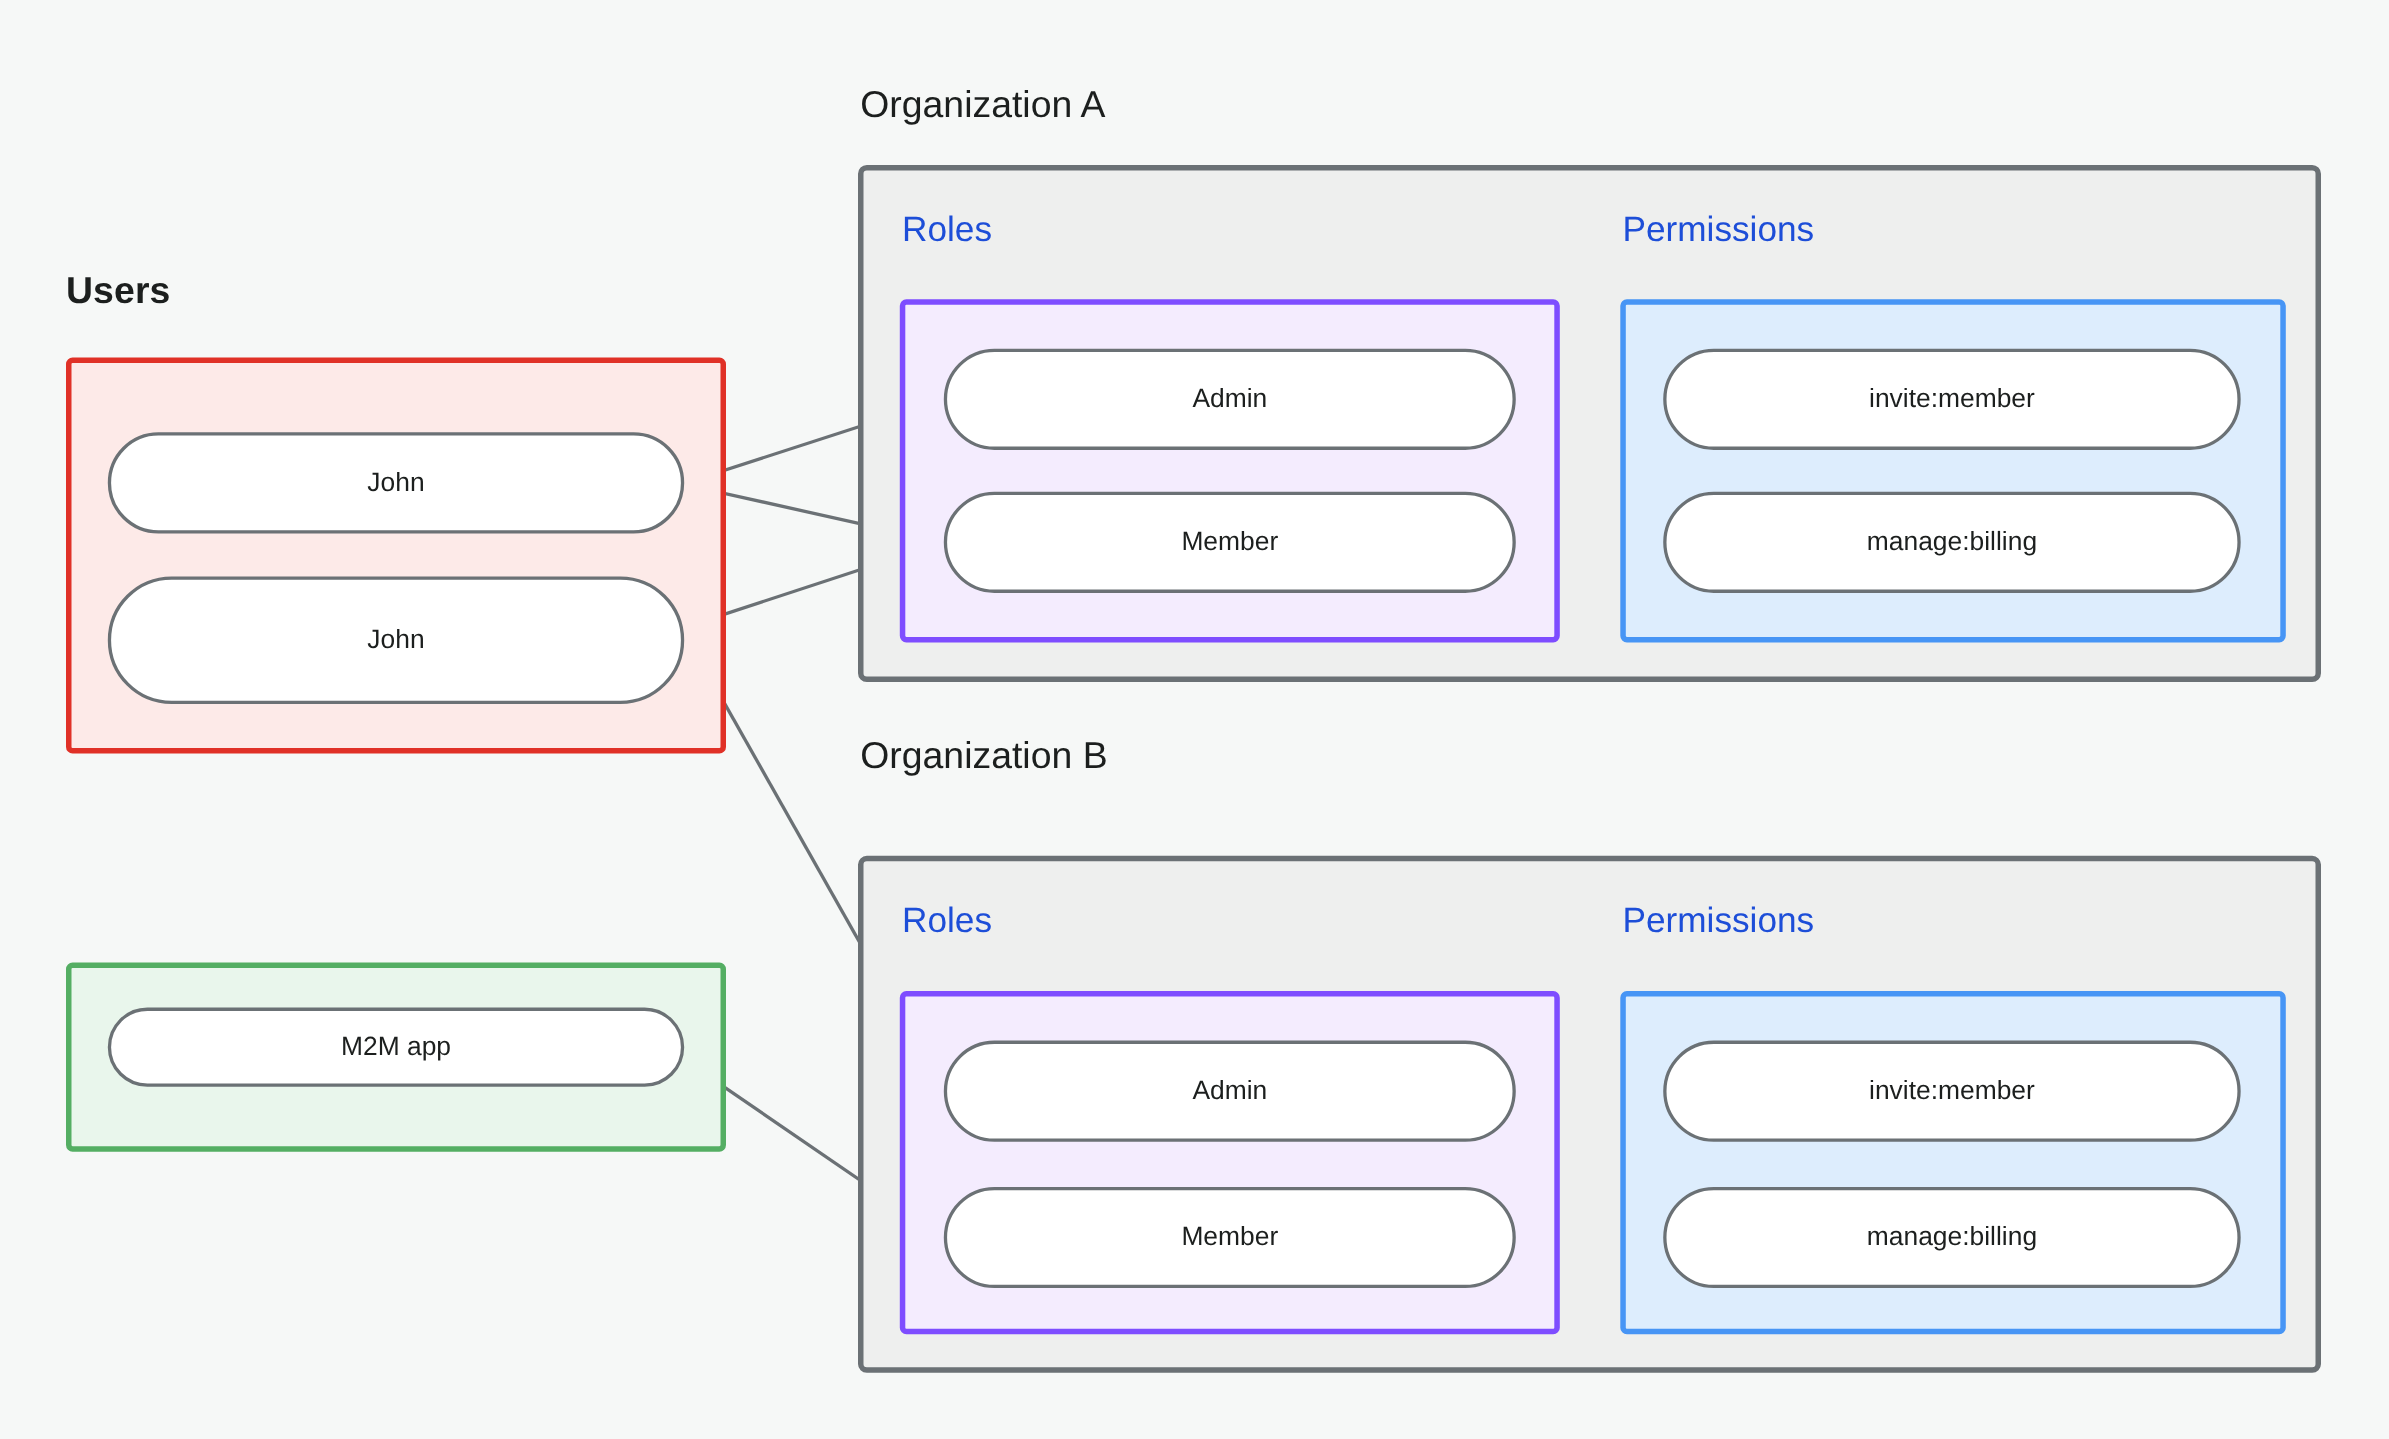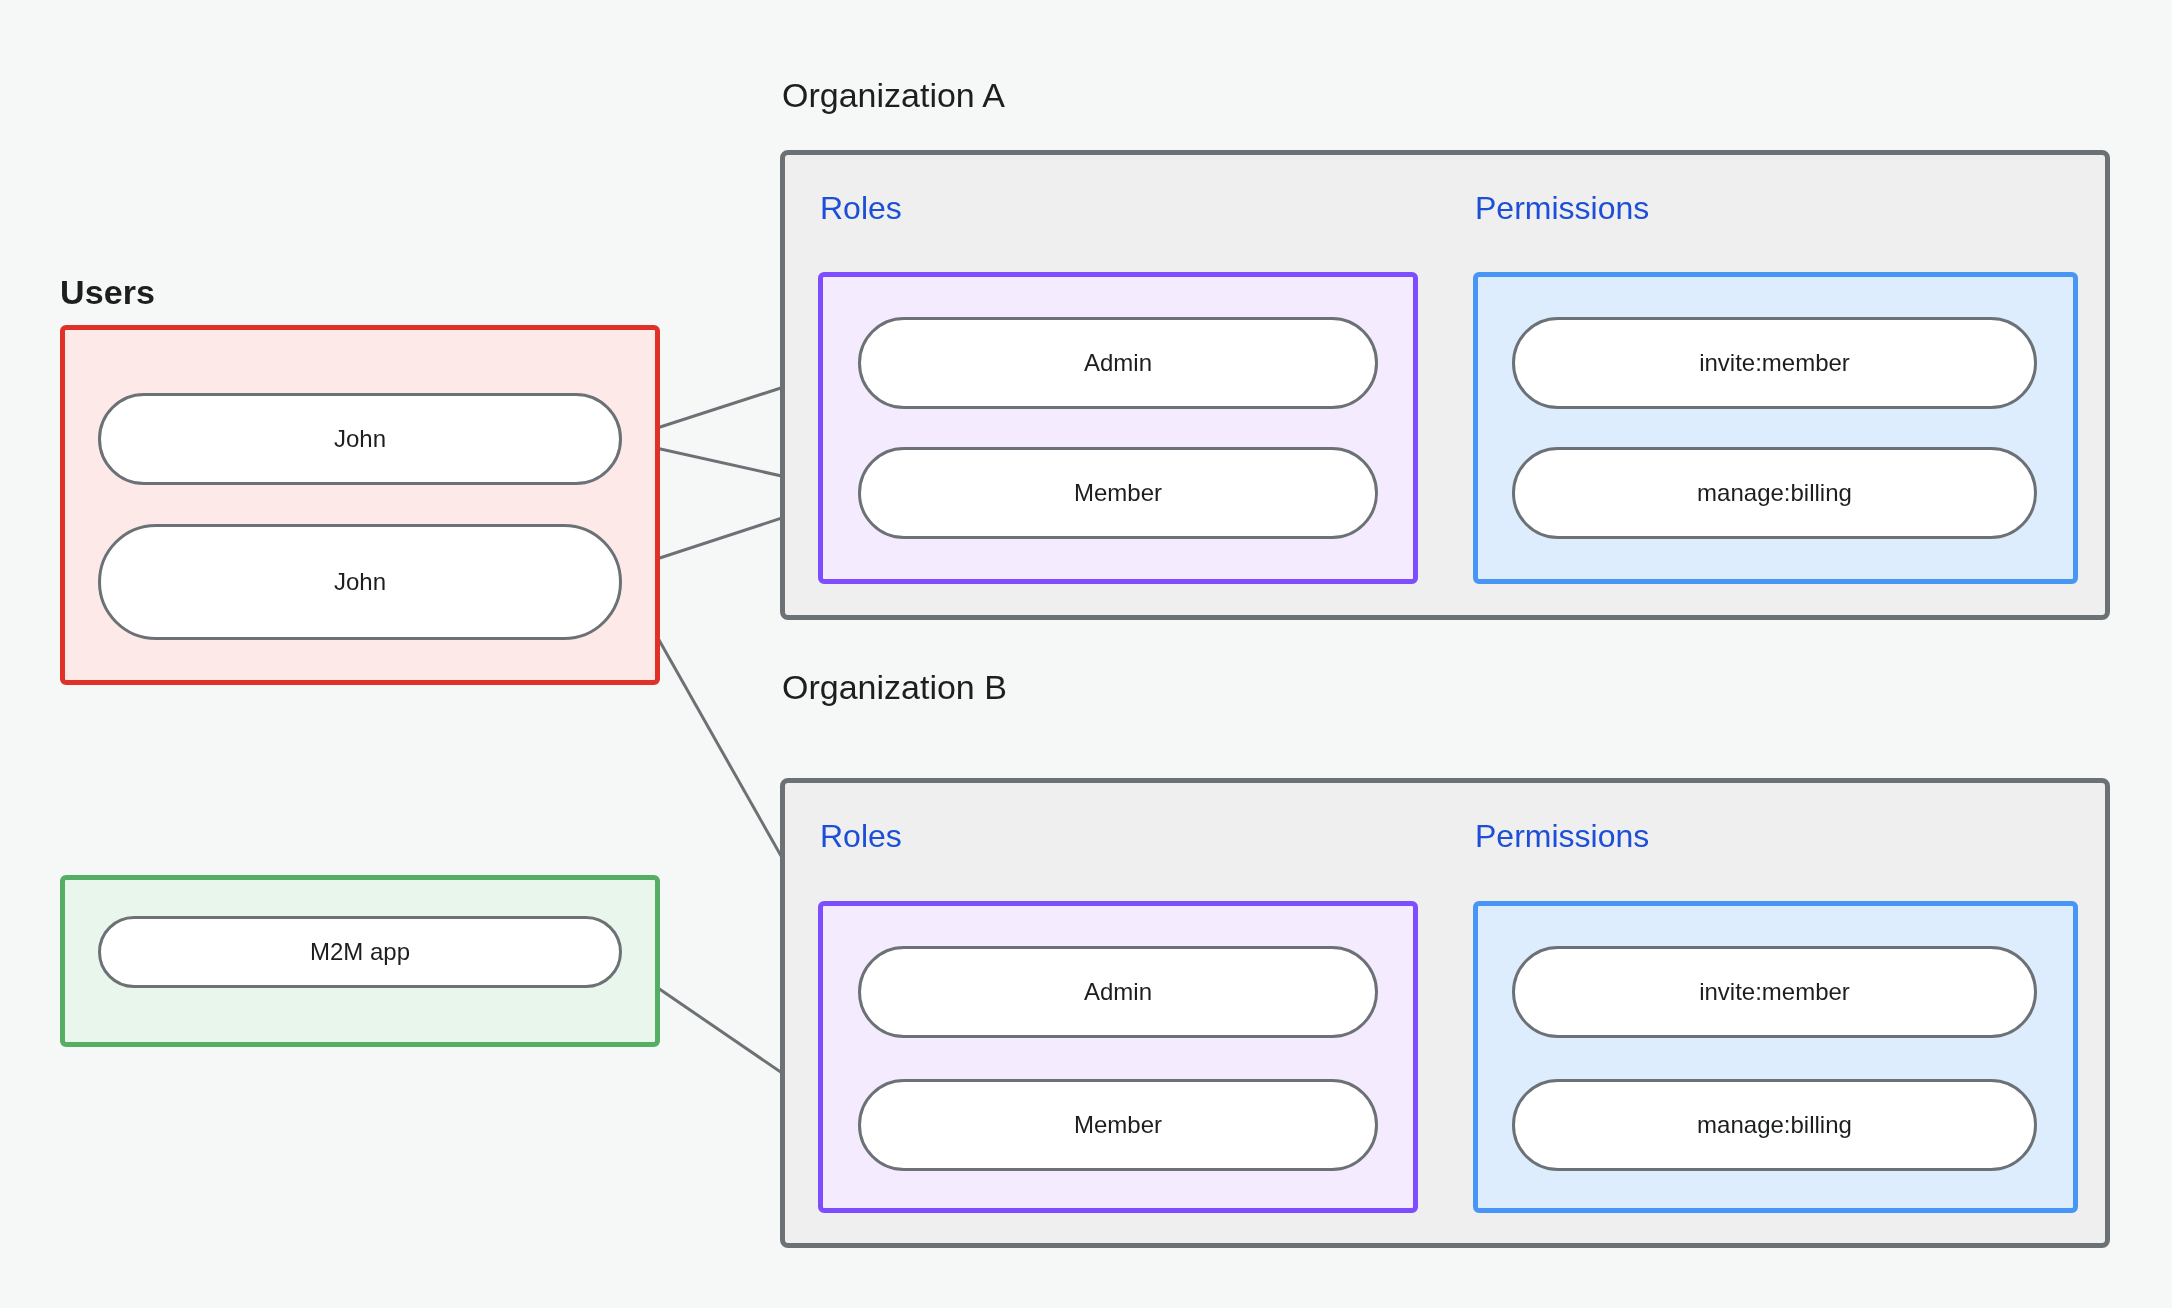--- a/index.html
+++ b/index.html
@@ -117,21 +117,21 @@
     <circle class="edge-dot" cx="858" cy="363" r="11"></circle>
     <circle class="edge-dot" cx="858" cy="493" r="11"></circle>
     <circle class="edge-dot" cx="1512" cy="363" r="11"></circle>
     <circle class="edge-dot" cx="1512" cy="493" r="11"></circle>
     <circle class="edge-dot" cx="858" cy="992" r="11"></circle>
     <circle class="edge-dot" cx="858" cy="1125" r="11"></circle>
     <circle class="edge-dot" cx="1512" cy="992" r="11"></circle>
     <circle class="edge-dot" cx="1512" cy="1125" r="11"></circle>
   </svg>
 
-  <div class="caption" style="left:60px; top:245px;margin-top:28px;">Users</div>
+  <div class="caption" style="left:60px; top:245px;">Users</div>
 
   <div class="group-box users-box" style="left:60px; top:325px; width:600px; height:360px;"></div>
 
   <div class="pill" style="left:98px; top:393px; width:524px; height:92px;">John</div>
 
   <div class="pill" style="left:98px; top:524px; width:524px; height:116px;">John</div>
 
 
   <div class="group-box m2m-box" style="left:60px; top:875px; width:600px; height:172px;"></div>
 

